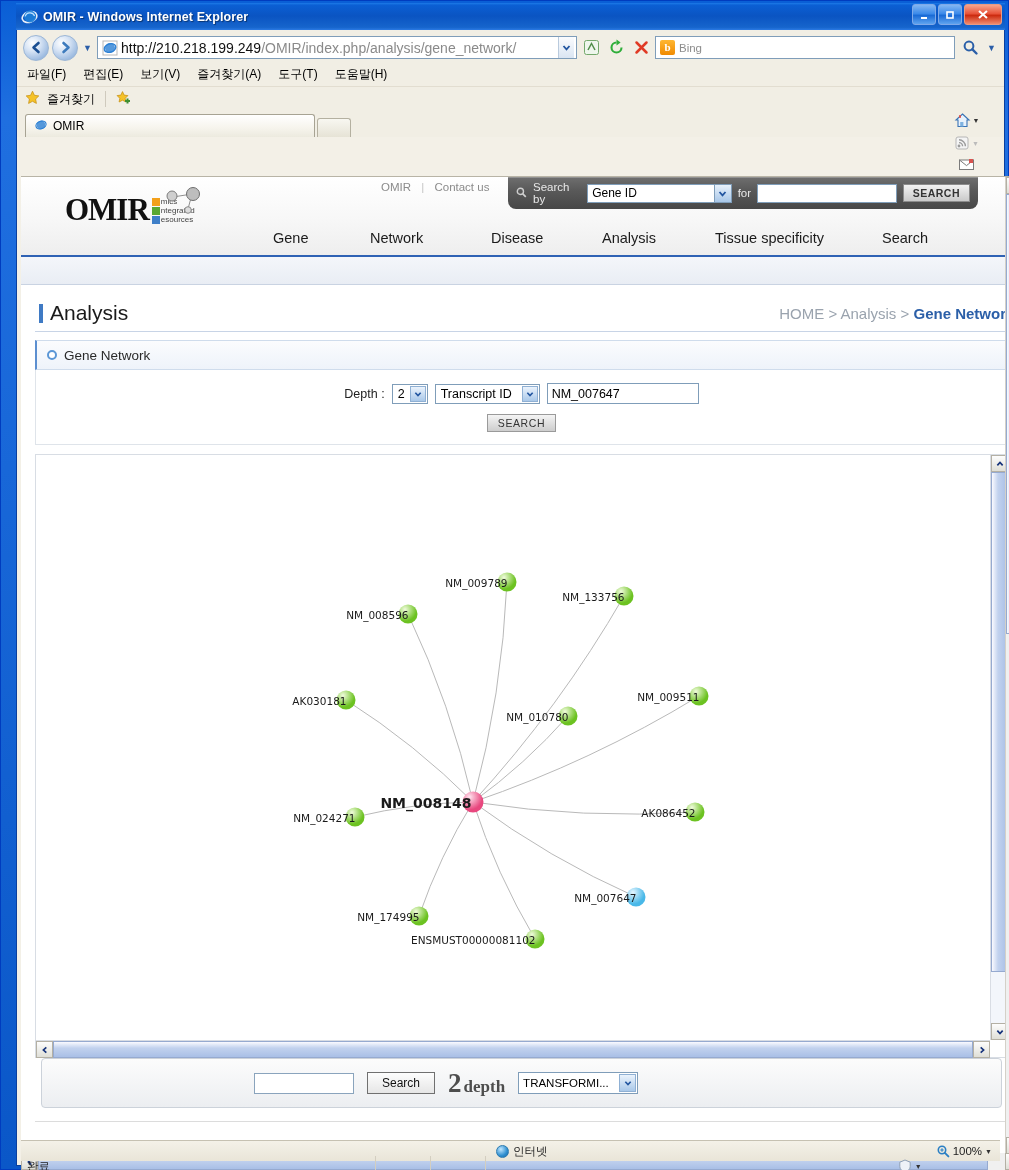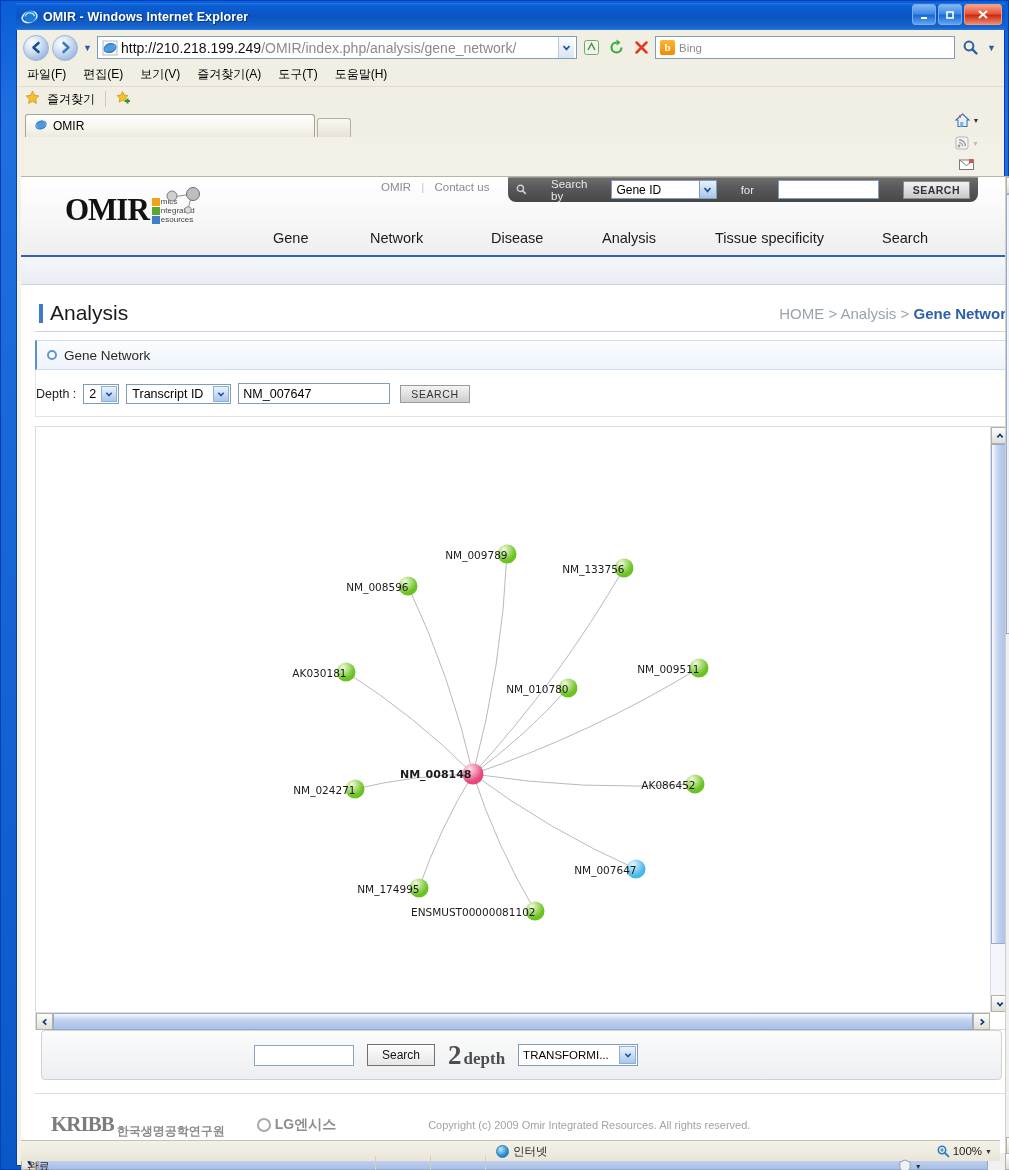--- a/index.html
+++ b/index.html
@@ -142,23 +142,23 @@
   .logo { position:absolute;left:44px;top:16px;display:flex;align-items:flex-start; }
   .logo-omir { font-family:"Liberation Serif",serif;font-size:31px;font-weight:bold;color:#111;
     letter-spacing:-1px;line-height:34px; }
   .logo-blocks { margin-left:3px;margin-top:5px;display:flex;flex-direction:column;gap:1px; }
   .logo-blk { display:flex;align-items:center;font-size:8px;color:#444;line-height:8px; }
   .logo-sq { width:8px;height:8px;margin-right:1px; }
   .logo-mol { position:absolute;left:95px;top:-8px;width:50px;height:34px; }
   .toplinks { position:absolute;left:360px;top:4px;font-size:11.5px;color:#8b8b8b; }
   .toplinks .bar { color:#c6c6c6;margin:0 7px; }
   .searchpanel {
-    position:absolute;left:487px;top:0;width:470px;height:25px;
+    position:absolute;left:487px;top:0;width:470px;height:32px;
     background:linear-gradient(180deg,#6f6f6f 0%,#5a5a5a 40%,#474747 100%);
-    border-radius:0 0 8px 8px; display:flex;align-items:center;padding:0 8px;gap:24px;
+    border-radius:0 0 8px 8px; display:flex;align-items:center;padding:0 8px;gap:6px;
     box-shadow: inset 0 1px 0 rgba(255,255,255,.25);
   }
   .searchpanel .lbl { color:#e8e8e8;font-size:11.5px; }
   .sp-select {
     width:155px;height:19px;background:#fff;border:1px solid #7f9db9;
     font-size:12px;display:flex;align-items:center;padding-left:4px;position:relative;color:#000;
   }
   .sp-select .car {
     position:absolute;right:0;top:0;width:17px;height:17px;
     background:linear-gradient(180deg,#e8f1fb,#a8c7e8);border-left:1px solid #7f9db9;
@@ -186,21 +186,21 @@
   .crumb b { color:#2b5fa8; }
   .section-head {
     margin-top:8px;height:30px;display:flex;align-items:center;gap:7px;padding-left:10px;
     background:linear-gradient(180deg,#fbfcfe,#eef3fa);
     border:1px solid #cfdcec;border-left:2px solid #5c8fd0;
   }
   .sh-dot { width:10px;height:10px;border-radius:50%;border:2px solid #5b97d6;background:#fff; }
   .sh-text { font-size:13.5px;color:#2a2a2a; }
   .form-panel {
     border:1px solid #dfe4ea;border-top:none;padding:13px 0 12px 0;background:#fff;
-    display:flex;flex-direction:row;align-items:center;gap:10px;
+    display:flex;flex-direction:column;align-items:center;gap:10px;
   }
   .form-row { display:flex;align-items:center;gap:7px;font-size:12.5px;color:#222; }
   .sel {
     height:20px;background:#fff;border:1px solid #7f9db9;font-size:12.5px;
     display:flex;align-items:center;padding-left:5px;position:relative;color:#000;
   }
   .sel .car {
     position:absolute;right:1px;top:1px;width:16px;height:16px;
     background:linear-gradient(180deg,#ebf3fc,#a9c8e9);border:1px solid #8fb0d4;
     display:flex;align-items:center;justify-content:center;
@@ -215,21 +215,21 @@
     display:flex;align-items:center;justify-content:center;
   }
   
   .graph-panel { margin-top:9px;border:1px solid #d8dde4;background:#fff;position:relative;
     height:604px; }
   .graph-canvas { position:absolute;left:0;top:0;right:17px;bottom:17px;overflow:hidden;background:#fff; }
   .node { position:absolute;transform:translate(-50%,-50%); }
   .node .ball { width:19px;height:19px;border-radius:50%;display:block; }
   .node .lab { position:absolute;font-size:10.5px;color:#1a1a1a;white-space:nowrap;
     right:9px;top:50%;transform:translateY(-50%); font-family:"DejaVu Sans", sans-serif;}
-  .node.center .lab { font-weight:bold;font-size:11px;right:12px; }
+  .node.center .lab { font-weight:bold;font-size:14px;right:12px; }
   .g-scroll-v { position:absolute;right:0;top:0;width:17px;bottom:17px;background:#f3f6fb;
     border-left:1px solid #d9dde4; }
   .g-scroll-h { position:absolute;left:0;bottom:0;right:17px;height:17px;background:#f3f6fb;
     border-top:1px solid #d9dde4; }
   .bottombar {
     margin:0 6px 8px 6px;height:50px;border:1px solid #ccd2da;border-radius:4px;
     background:linear-gradient(180deg,#fcfcfc,#eceef1);
     display:flex;align-items:center;gap:13px;padding-left:212px;
   }
   .bb-input { width:100px;height:21px;background:#fff;border:1px solid #8aa4bd; }

